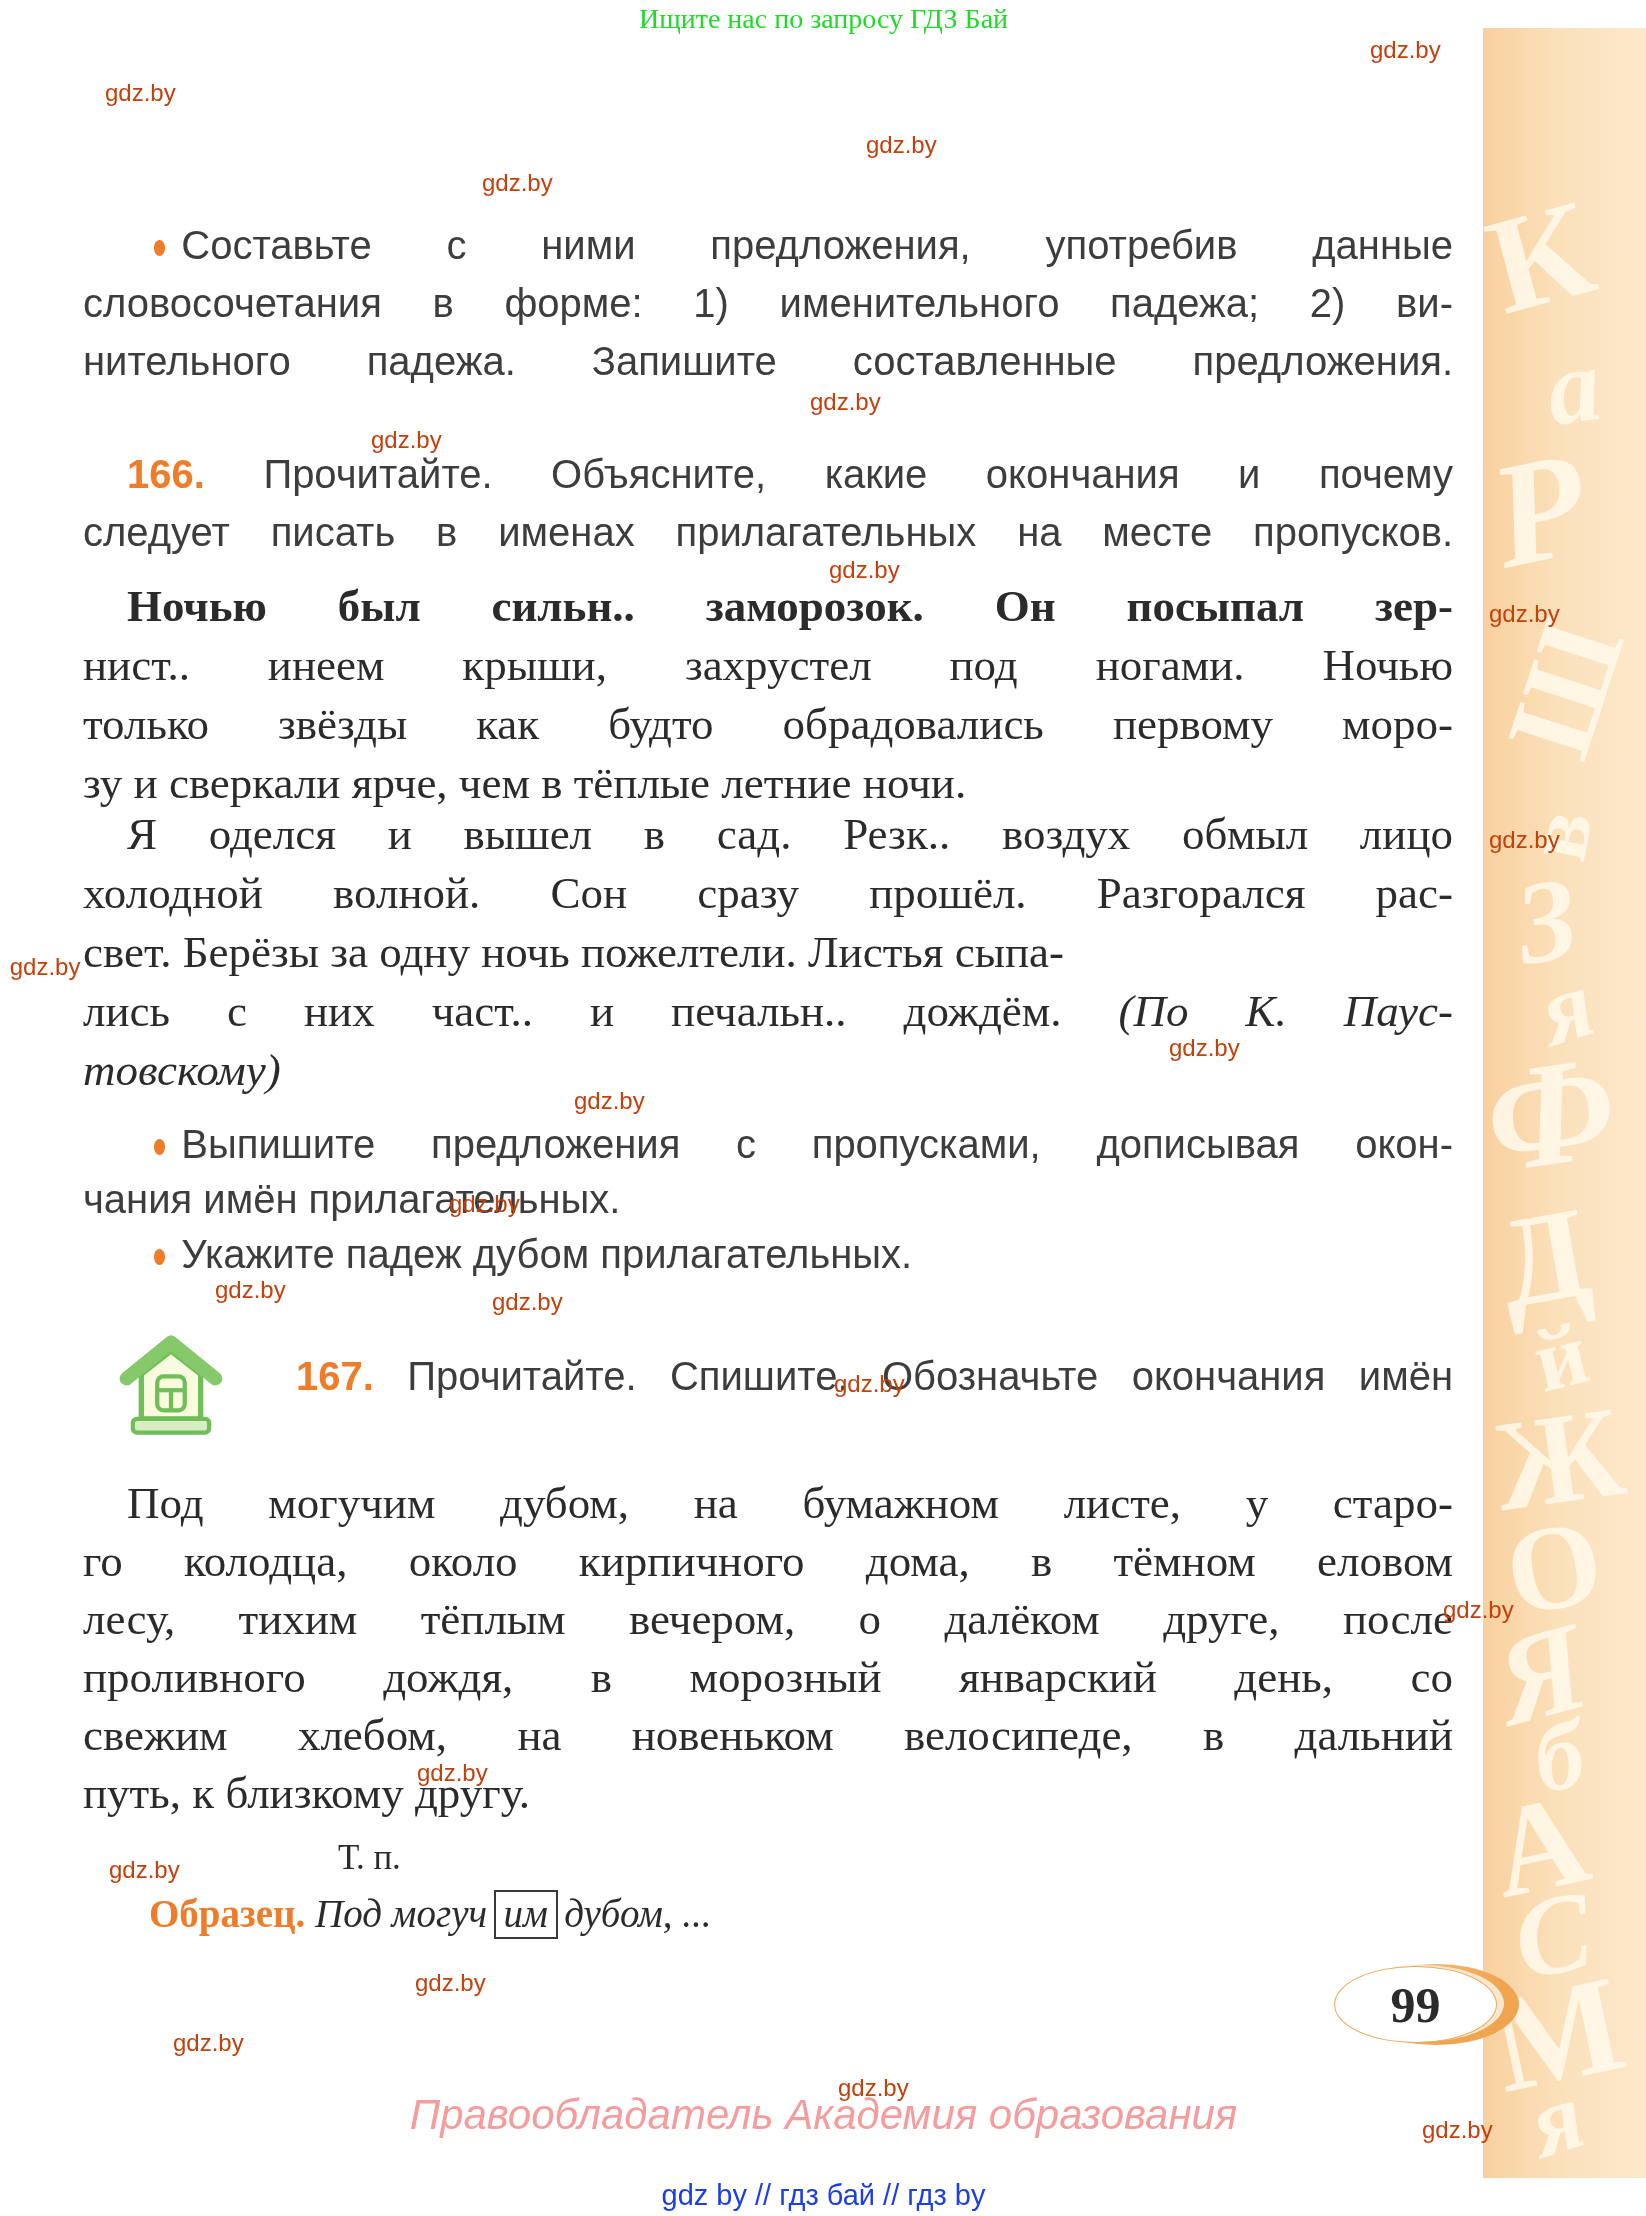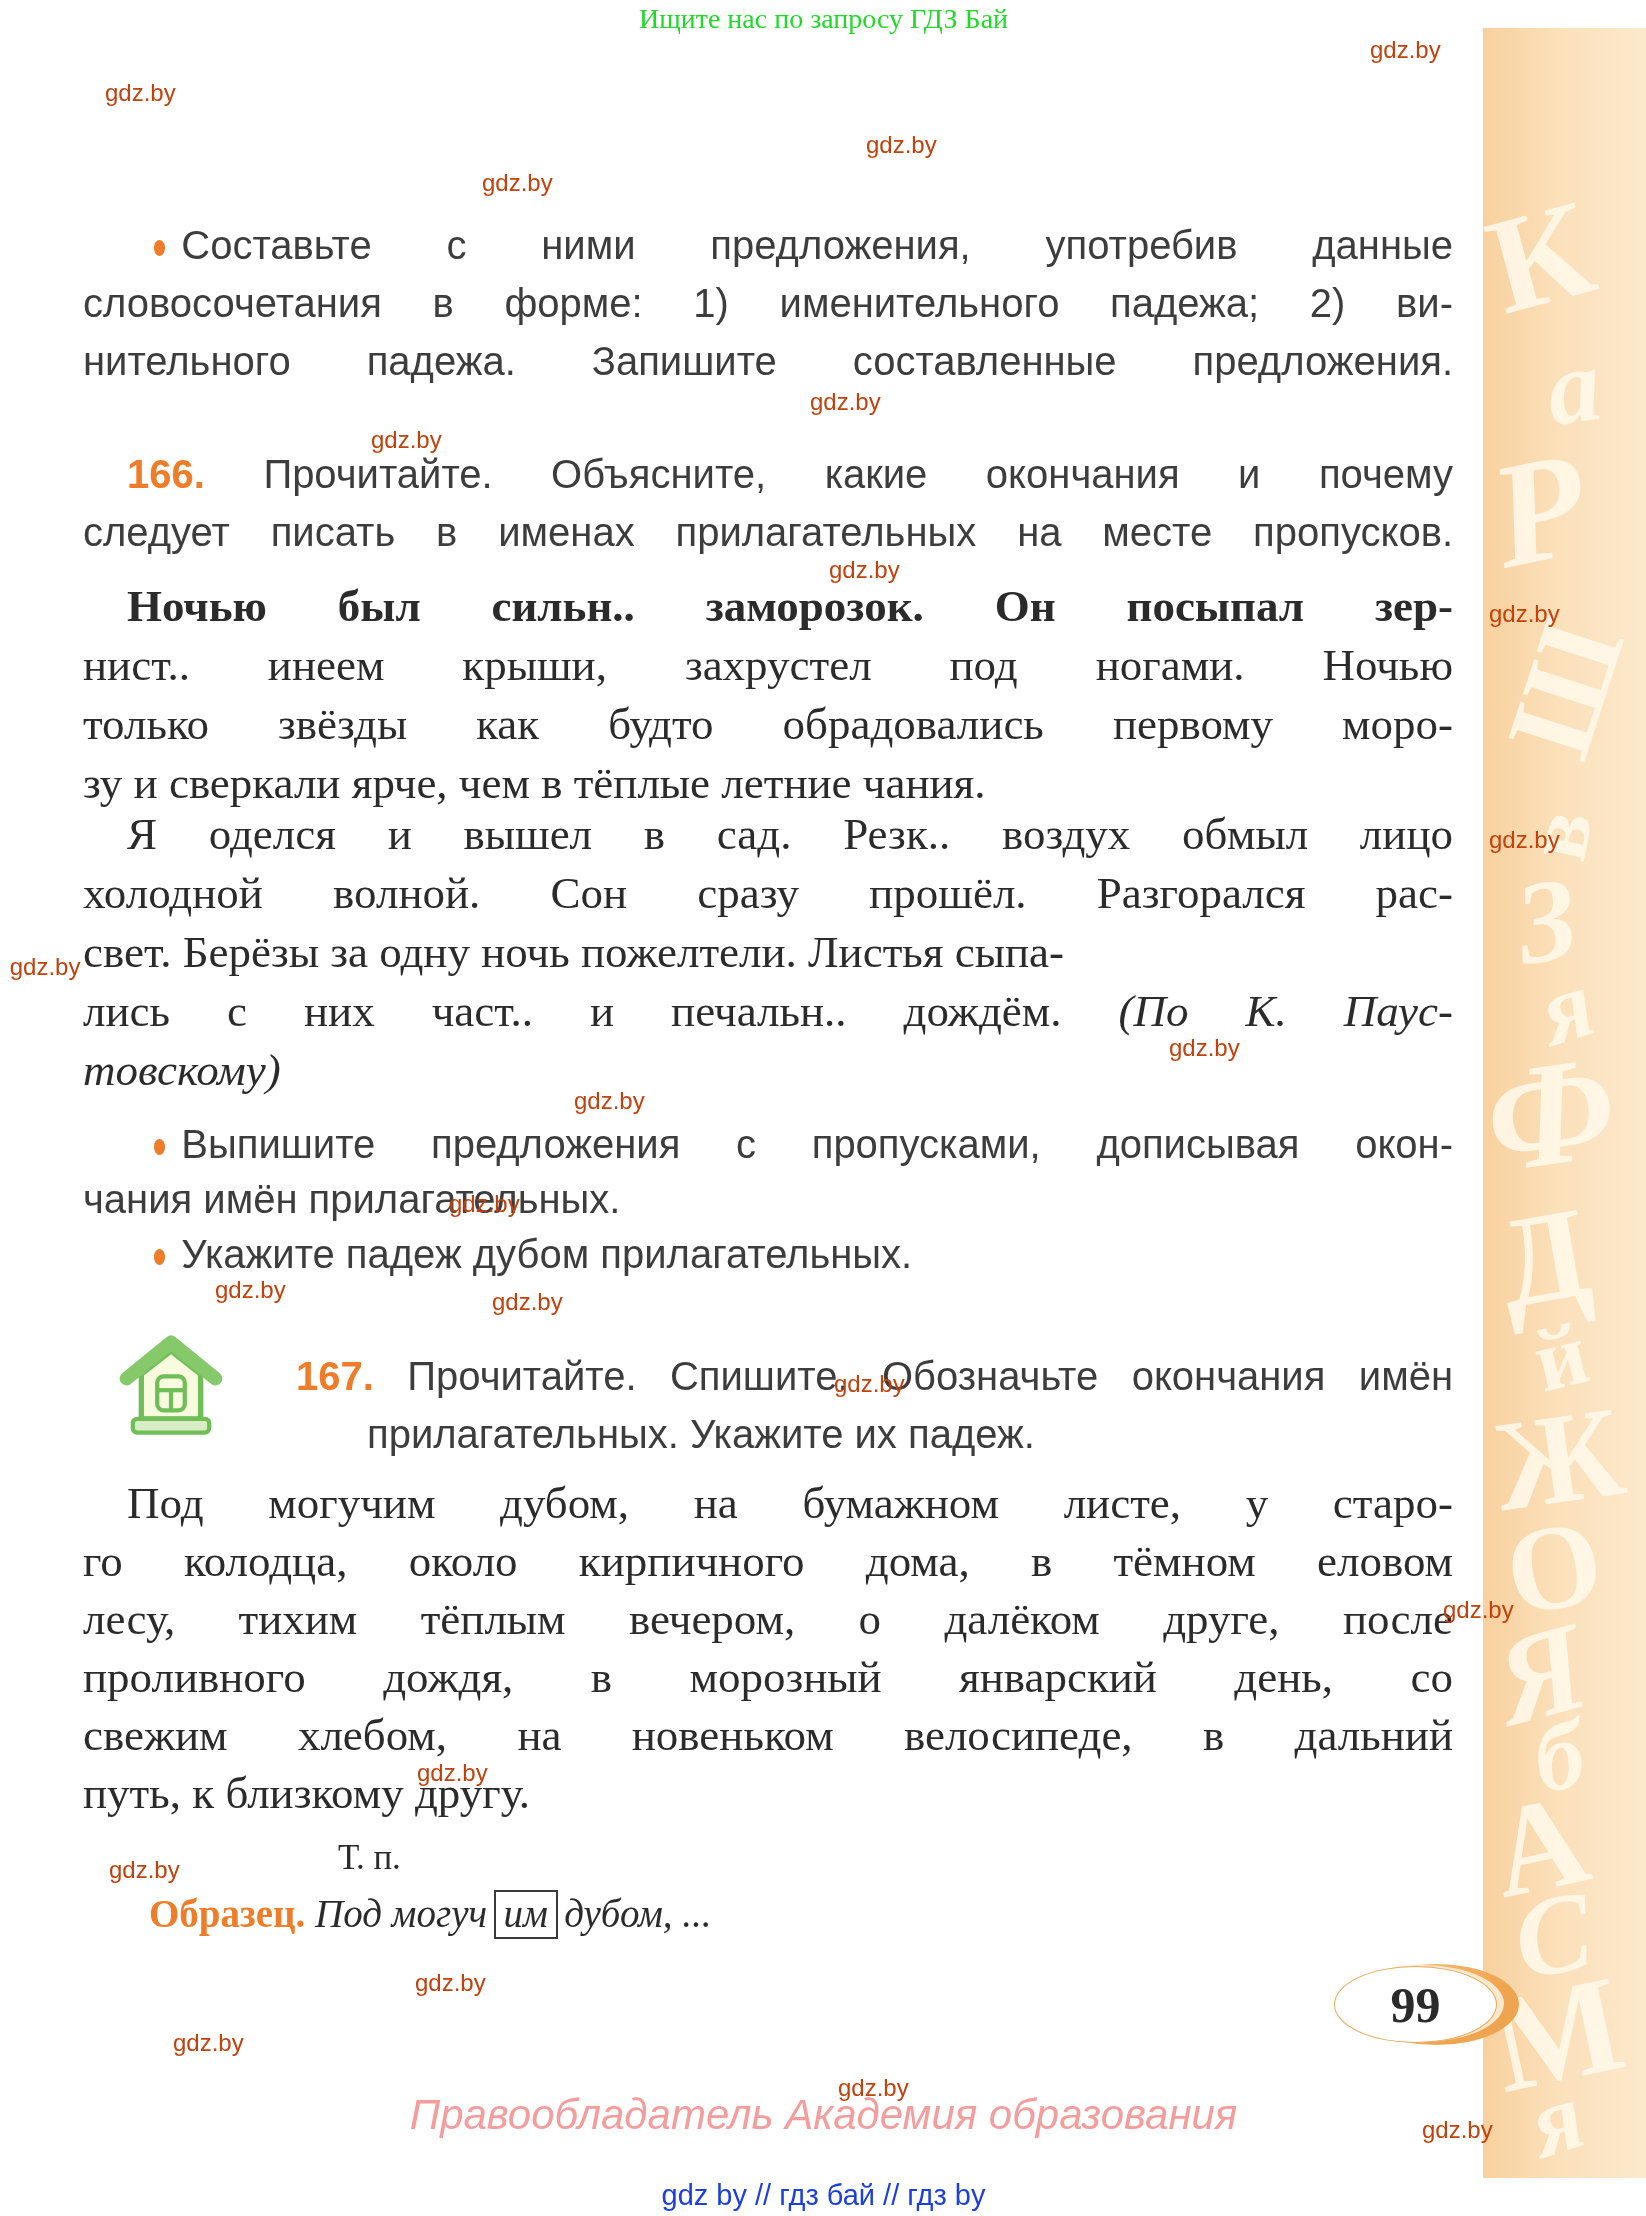--- a/index.html
+++ b/index.html
@@ -158,21 +158,21 @@
   <div class="col" style="top:445px;">
     <div class="line sans just" style="padding-left:44px;"><span class="num">166.</span> <span>Прочитайте. Объясните, какие окончания и почему</span></div>
     <div class="line sans just">следует писать в именах прилагательных на месте пропусков.</div>
   </div>
 
   <div class="col para-first-indent" style="top:577px;">
 
   <div class="line serif just" style="text-indent: 44px; font-weight: bold;">Ночью был сильн.. заморозок. Он посыпал зер-</div>
       <div class="line serif just">нист.. инеем крыши, захрустел под ногами. Ночью</div>
       <div class="line serif just">только звёзды как будто обрадовались первому моро-</div>
-      <div class="line serif just" style="text-align-last: left;">зу и сверкали ярче, чем в тёплые летние чания.</div>
+      <div class="line serif just" style="text-align-last: left;">зу и сверкали ярче, чем в тёплые летние ночи.</div>
     </div>
 
   <div class="col para-first-indent" style="top:805px;">
 
   <div class="line serif just" style="text-indent: 44px;">Я оделся и вышел в сад. Резк.. воздух обмыл лицо</div>
       <div class="line serif just">холодной волной. Сон сразу прошёл. Разгорался рас-</div>
       <div class="line serif just" style="text-align-last: left;">свет. Берёзы за одну ночь пожелтели. Листья сыпа-</div>
     </div>
   <div class="col" style="top:982px;">
     <div class="line serif just"><span>лись с них част.. и печальн.. дождём. </span><span class="ital">(По К. Паус-</span></div>
@@ -191,21 +191,20 @@
       <path d="M8 42 L50 8 L92 42" fill="none" stroke="#86c96b" stroke-width="13" stroke-linecap="round" stroke-linejoin="round"></path>
       <rect x="14" y="80" width="72" height="13" rx="4" fill="#d9edc4" stroke="#6fbe58" stroke-width="4"></rect>
       <rect x="37" y="40" width="26" height="32" rx="6" fill="#f8fbde" stroke="#6fbe58" stroke-width="4"></rect>
       <line x1="37" y1="53" x2="63" y2="53" stroke="#6fbe58" stroke-width="4"></line>
       <line x1="50" y1="53" x2="50" y2="72" stroke="#6fbe58" stroke-width="4"></line>
     </svg>
   </div>
 
   <div class="ex167-head">
     <div class="line sans just"><span class="num">167.</span> <span>Прочитайте. Спишите. Обозначьте окончания имён</span></div>
-    <div class="line sans hang2">прилагательных. Укажите их падеж.</div>
   </div>
 
   <div class="col para-first-indent" style="top:1474px;">
 
   <div class="line serif just" style="line-height: 58px; text-indent: 44px;">Под могучим дубом, на бумажном листе, у старо-</div>
       <div class="line serif just" style="line-height:58px;">го колодца, около кирпичного дома, в тёмном еловом</div>
       <div class="line serif just" style="line-height:58px;">лесу, тихим тёплым вечером, о далёком друге, после</div>
       <div class="line serif just" style="line-height:58px;">проливного дождя, в морозный январский день, со</div>
       <div class="line serif just" style="line-height:58px;">свежим хлебом, на новеньком велосипеде, в дальний</div>
       <div class="line serif just" style="line-height: 58px; text-align-last: left;">путь, к близкому другу.</div>

